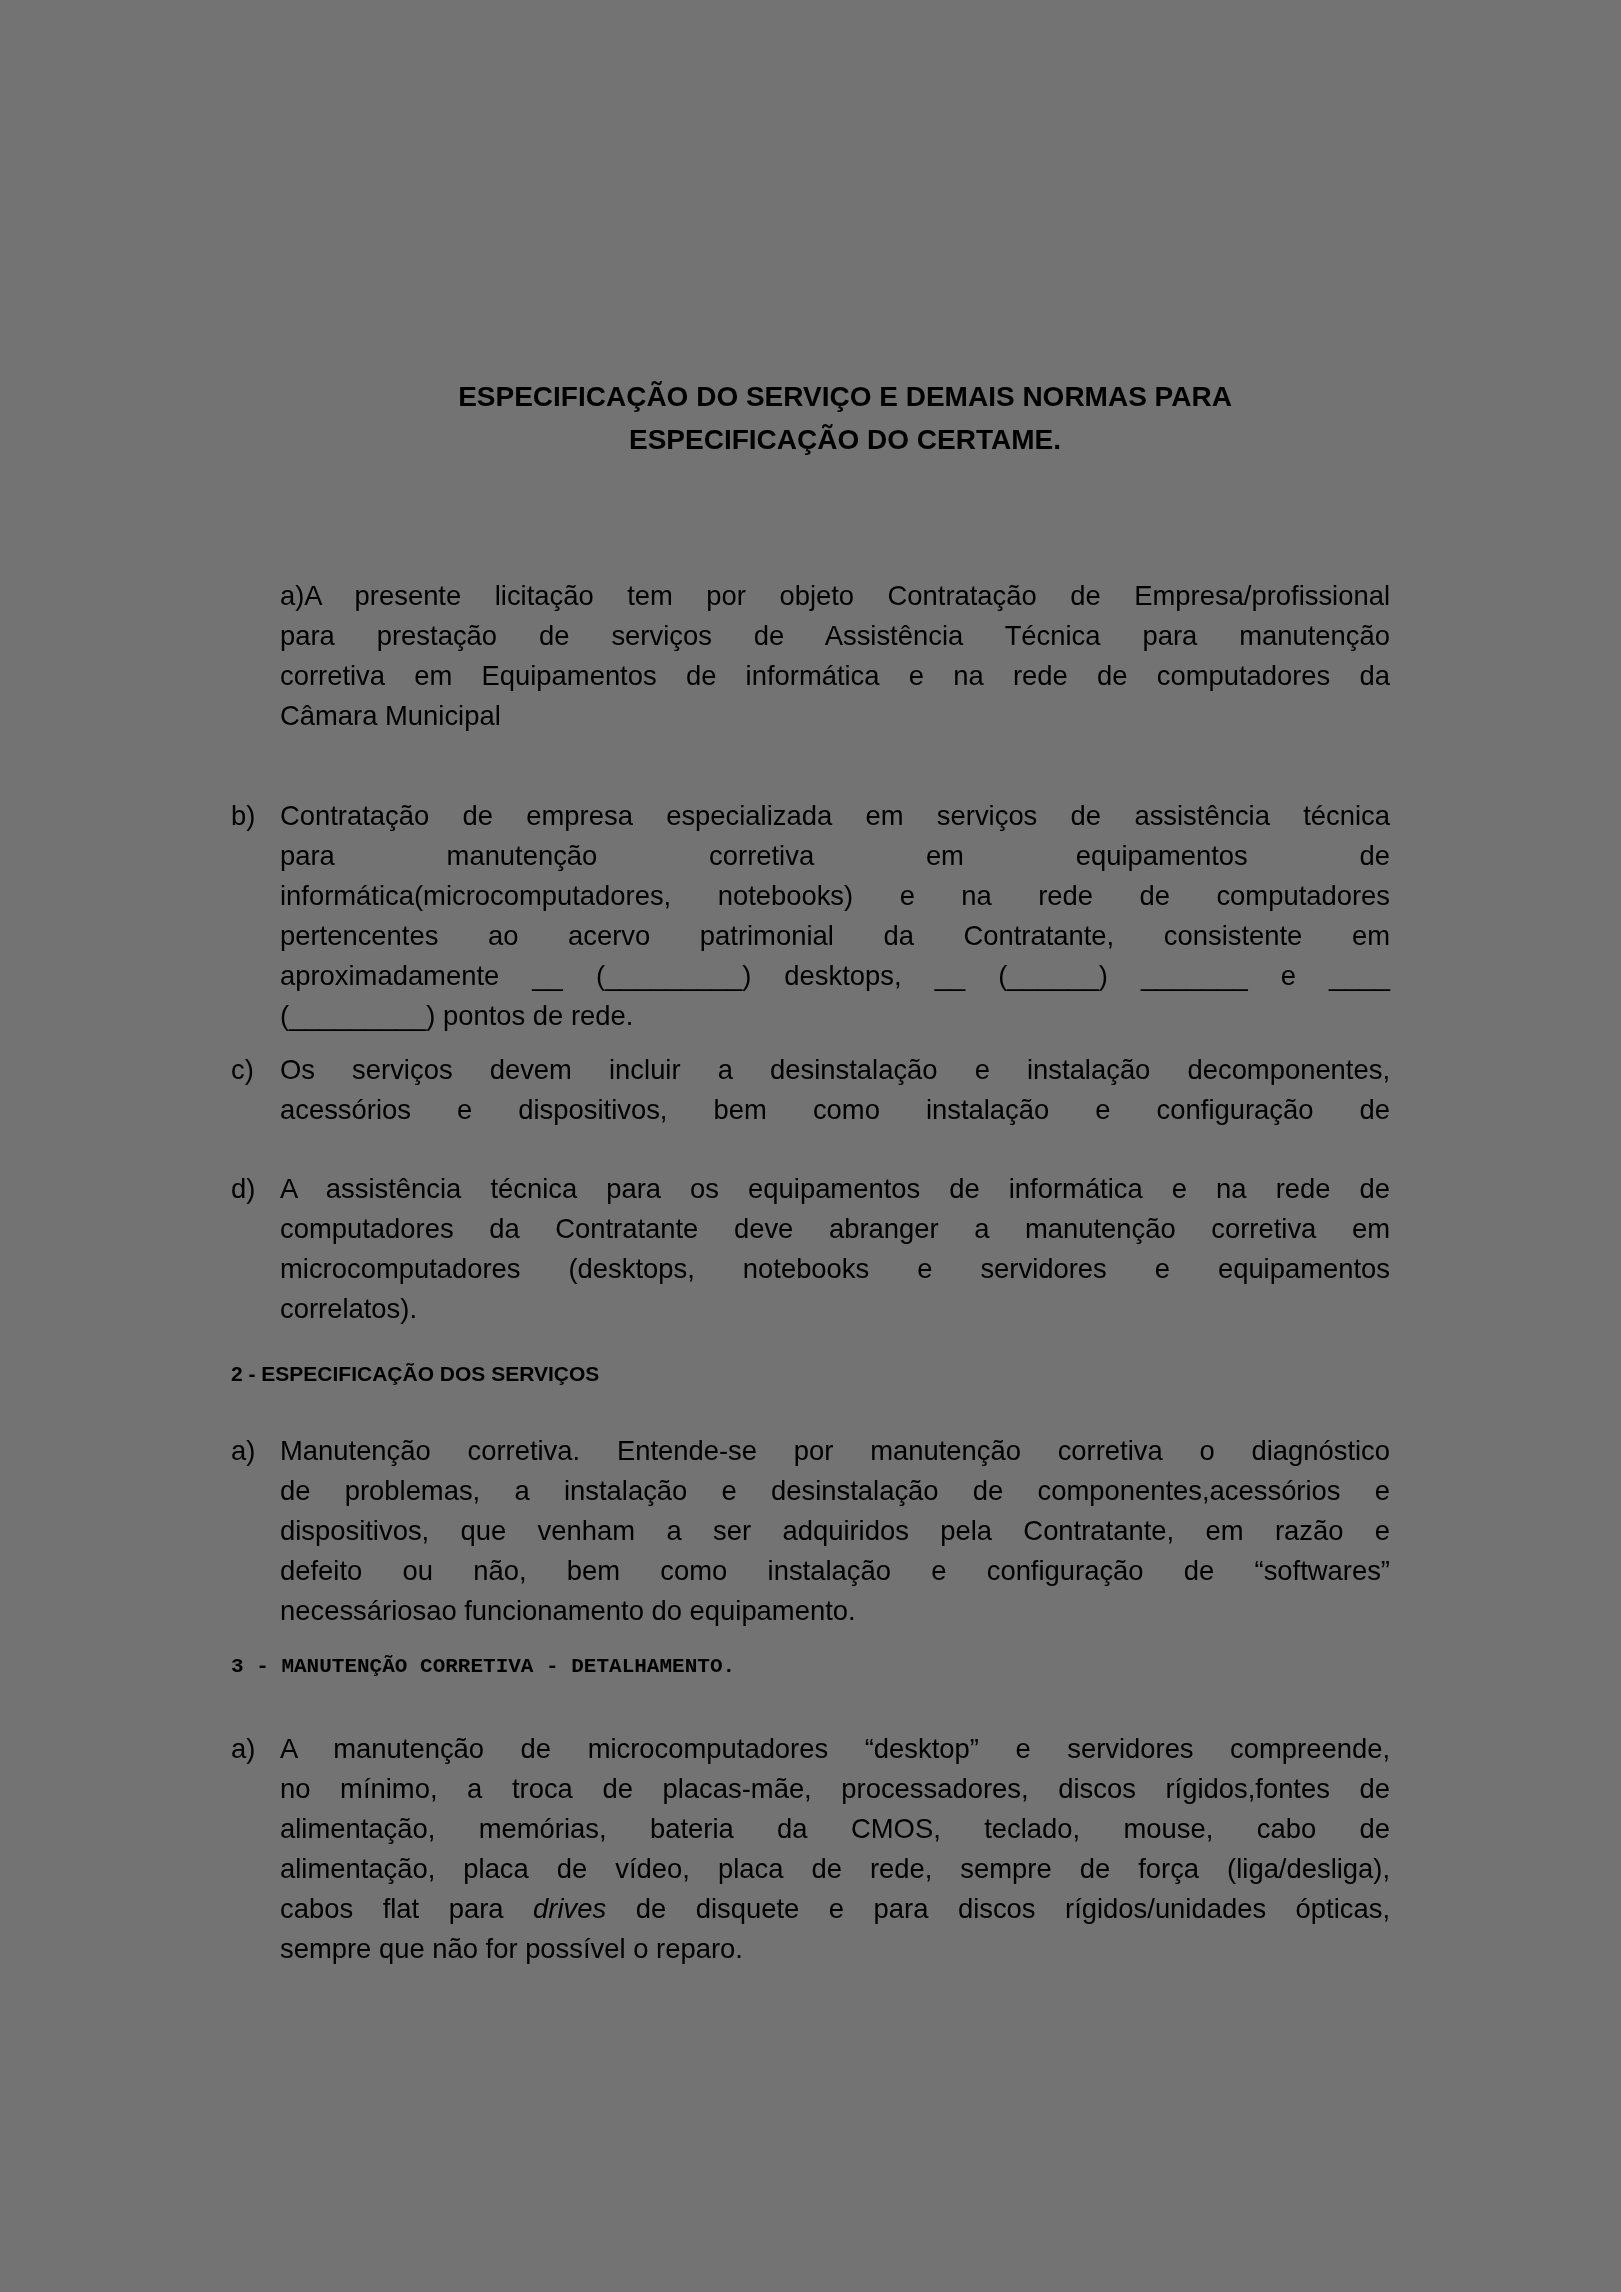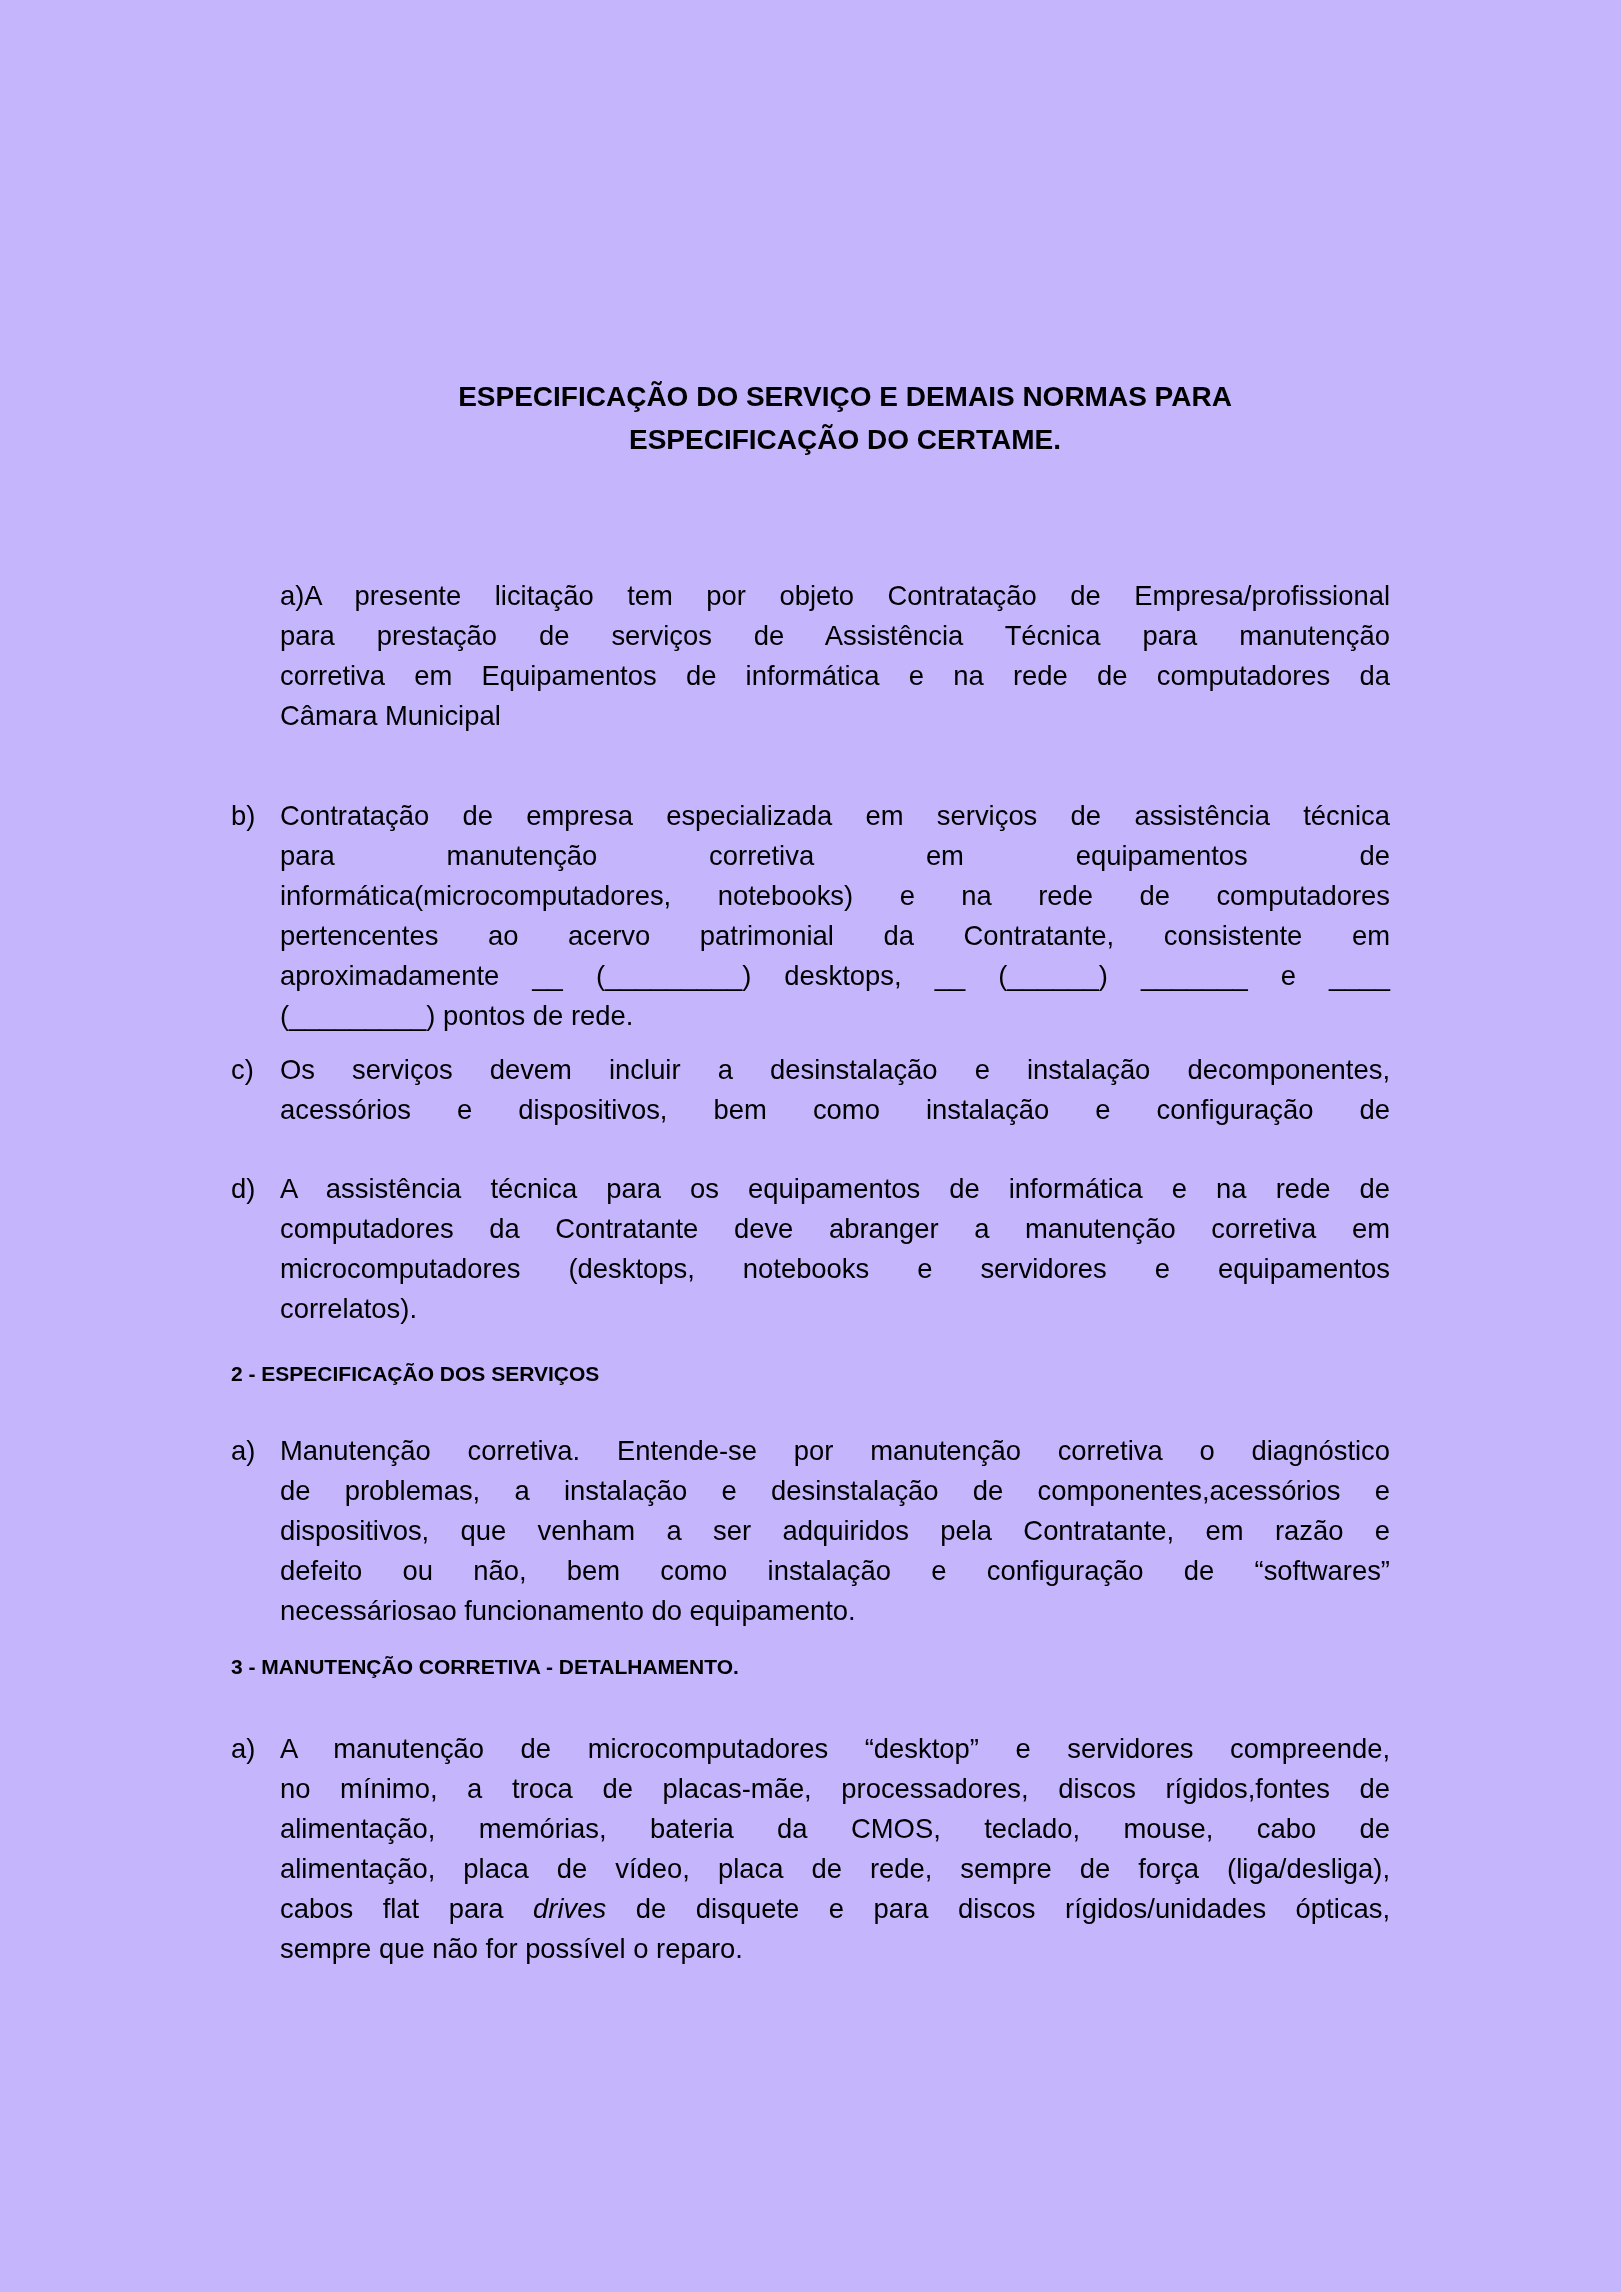--- a/index.html
+++ b/index.html
@@ -4,21 +4,21 @@
 <style>
   html, body {
     margin: 0;
     padding: 0;
     background: #ffffff;
   }
   .page {
     position: relative;
     width: 1621px;
     height: 2293px;
-    background: #c4b5fd;
+    background: #737373;
     color: #000000;
     font-family: "Liberation Sans", "DejaVu Sans", sans-serif;
     font-size: 27.4px;
     line-height: 40px;
     overflow: hidden;
   }
   .content {
     position: absolute;
     left: 231px;
     top: 0;
@@ -109,21 +109,21 @@
         <div class="block" style="margin-top: 37px;">
           <span class="marker">a)</span>
           <div class="body" style="padding-left: 49px;">
             <div class="line">Manutenção corretiva. Entende-se por manutenção corretiva o diagnóstico</div>
             <div class="line">de problemas, a instalação e desinstalação de componentes,acessórios e</div>
             <div class="line">dispositivos, que venham a ser adquiridos pela Contratante, em razão e</div>
             <div class="line">defeito ou não, bem como instalação e configuração de “softwares”</div>
             <div class="line last">necessáriosao funcionamento do equipamento.</div>
           </div>
         </div>
-        <div class="heading block" style="margin-top: 15.7px;">3 - MANUTENÇÃO CORRETIVA - DETALHAMENTO.</div>
+        <div class="heading block" style="margin-top: 15.7px; font-family: Liberation Mono, monospace;">3 - MANUTENÇÃO CORRETIVA - DETALHAMENTO.</div>
         <div class="block" style="margin-top: 42px;">
           <span class="marker">a)</span>
           <div class="body" style="padding-left: 49px;">
             <div class="line">A manutenção de microcomputadores “desktop” e servidores compreende,</div>
             <div class="line">no mínimo, a troca de placas-mãe, processadores, discos rígidos,fontes de</div>
             <div class="line">alimentação, memórias, bateria da CMOS, teclado, mouse, cabo de</div>
             <div class="line">alimentação, placa de vídeo, placa de rede, sempre de força (liga/desliga),</div>
             <div class="line"><span>cabos flat para </span><span class="italic">drives</span><span> de disquete e para discos rígidos/unidades ópticas,</span></div>
             <div class="line last">sempre que não for possível o reparo.</div>
           </div>

